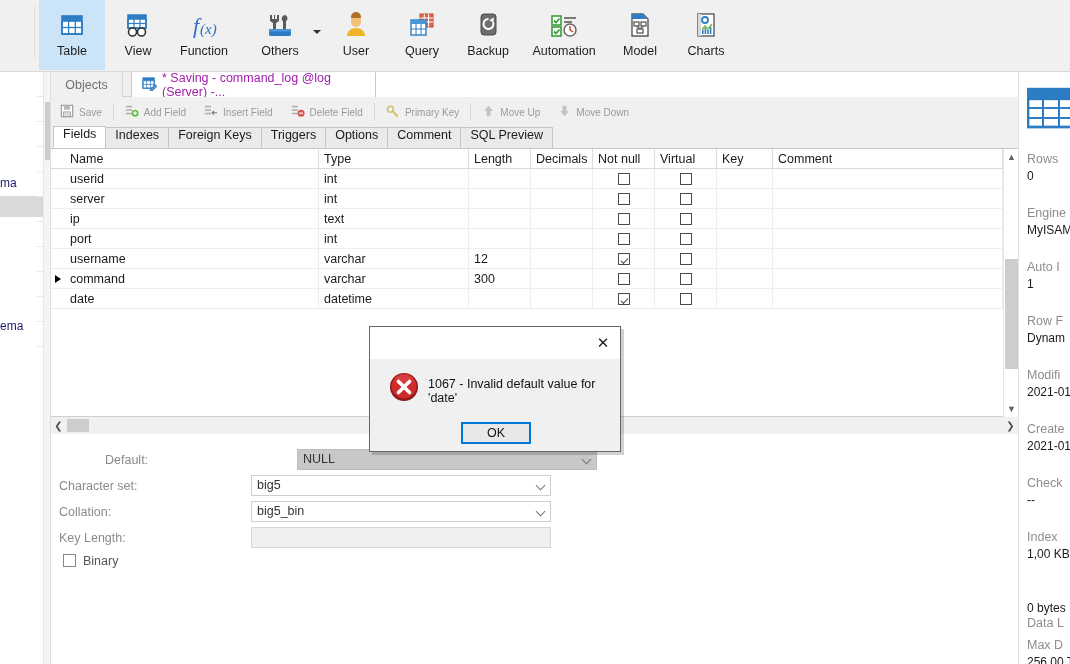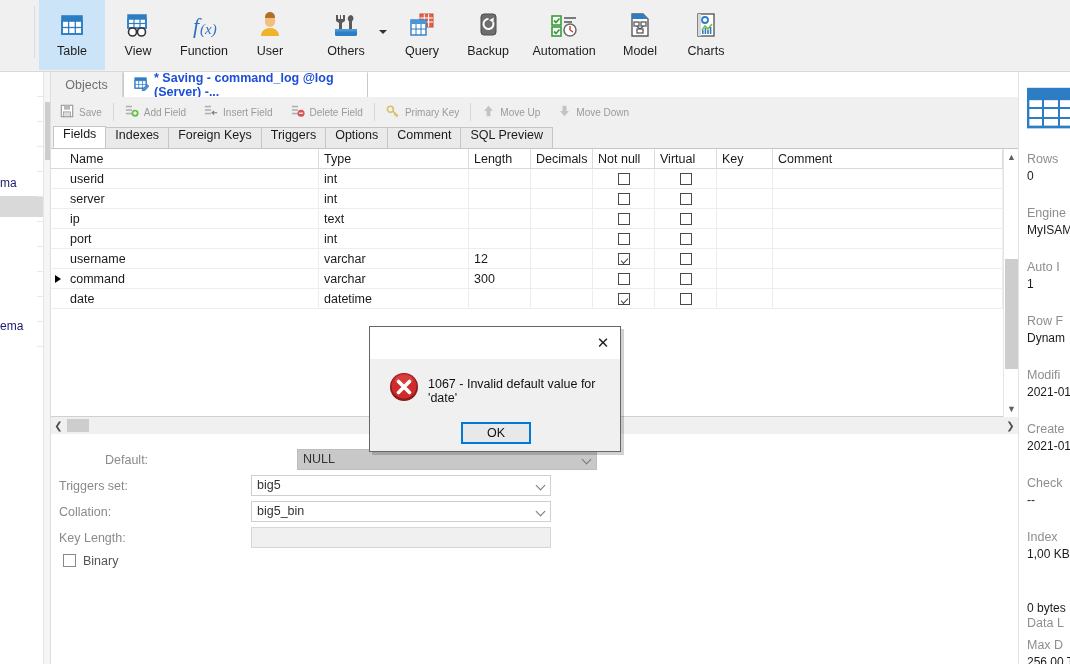--- a/index.html
+++ b/index.html
@@ -54,22 +54,22 @@
   #center { position: absolute; left: 51px; top: 72px; width: 967px; height: 592px; background:#fff; }
 
   
   #tabstrip { position:absolute; left:0; top:0; width:967px; height:25px; background:#f0f0f0; border-bottom:1px solid #d0d0d0;}
   .tabitem {
     position:absolute; top:0; height:25px; display:flex; align-items:center; gap:5px;
     padding: 0 10px; font-size:12.5px;
   }
   #tab-objects { left:0; width:72px; color:#707070; background:#f0f0f0; justify-content:center;
      border-right:1px solid #d6d6d6;}
-  #tab-saving { left:72px; width:245px; background:#ffffff; color:#1d4ed8;
-     border-left:1px solid #c8c8c8; border-right:1px solid #c8c8c8; border-top:1px solid #ffffff;font-weight:bold;}
+  #tab-saving { left:80px; width:245px; background:#ffffff; color:#a21caf;
+     border-left:1px solid #c8c8c8; border-right:1px solid #c8c8c8; border-top:1px solid #ffffff;}
   #tabstrip-rest { position:absolute; left:317px; top:0; right:0; height:25px; background:#ffffff; border-bottom:1px solid #ffffff;}
 
   
   #acttoolbar { position:absolute; left:0; top:25px; width:967px; height:30px; background:#f0f0f0;
       display:flex; align-items:center; }
   .act {
     display:flex; align-items:center; gap:5px; padding: 0 9px; height:30px; font-size:10px; color:#9a9a9a;
   }
   .act-sep { width:1px; height:18px; background:#d8d8d8; margin:0 2px; }
 
@@ -182,42 +182,42 @@
       <div class="rib-btn">
         <span class="rib-ico">
           <svg width="34" height="30" viewBox="0 0 34 30">
             <text x="6" y="23" font-family="Liberation Serif, serif" font-size="22" font-style="italic" fill="#2d6fc4">f</text>
             <text x="13" y="24" font-family="Liberation Serif, serif" font-size="15" font-style="italic" fill="#2d6fc4">(x)</text>
           </svg>
         </span>
         <span class="rib-lbl">Function</span>
       </div>
 
-      <div class="rib-btn">
-        <span class="rib-ico">
-          <svg width="26" height="28" viewBox="0 0 26 28">
-            <path d="M13 4 a5 5 0 0 1 5 5 v2 a5 5 0 0 1 -10 0 v-2 a5 5 0 0 1 5 -5z" fill="#f0c07a"></path>
-            <path d="M8 6 a5 5 0 0 1 10 0 v1 h-10z" fill="#b0702a"></path>
-            <path d="M4 25 c0-5 4-8 9-8 s9 3 9 8z" fill="#f0b429"></path>
-          </svg>
-        </span>
-        <span class="rib-lbl">User</span>
-      </div>
-
       <div class="rib-btn wide">
         <span class="rib-ico">
           <svg width="32" height="28" viewBox="0 0 32 28">
             <path d="M10 4 l0 4 -2 0 0-4 -2 0 0 6 3 2 0 7 3 0 0-7 3-2 0-6 -2 0 0 4 -2 0 0-4z" fill="#5a5a5a"></path>
             <path d="M21 4 a3.5 3.5 0 0 0 -2 6.2 l0 8.8 3 0 0-8.8 a3.5 3.5 0 0 0 -1-6.2z" fill="#5a5a5a"></path>
             <rect x="5" y="18" width="22" height="7" rx="1.5" fill="#2d7dc4"></rect>
             <rect x="5" y="18" width="22" height="2.5" fill="#4a97d8"></rect>
           </svg>
         </span>
         <span class="rib-caret"></span>
         <span class="rib-lbl">Others</span>
+      </div>
+
+      <div class="rib-btn">
+        <span class="rib-ico">
+          <svg width="26" height="28" viewBox="0 0 26 28">
+            <path d="M13 4 a5 5 0 0 1 5 5 v2 a5 5 0 0 1 -10 0 v-2 a5 5 0 0 1 5 -5z" fill="#f0c07a"></path>
+            <path d="M8 6 a5 5 0 0 1 10 0 v1 h-10z" fill="#b0702a"></path>
+            <path d="M4 25 c0-5 4-8 9-8 s9 3 9 8z" fill="#f0b429"></path>
+          </svg>
+        </span>
+        <span class="rib-lbl">User</span>
       </div>
 
       <div class="rib-btn">
         <span class="rib-ico">
           <svg width="30" height="28" viewBox="0 0 30 28">
             <rect x="13" y="3" width="13" height="13" fill="#e0644a" stroke="#c24a33" stroke-width="1"></rect>
             <line x1="13" y1="7" x2="26" y2="7" stroke="#fff" stroke-width="1"></line>
             <line x1="13" y1="11" x2="26" y2="11" stroke="#fff" stroke-width="1"></line>
             <line x1="17.3" y1="3" x2="17.3" y2="16" stroke="#fff" stroke-width="1"></line>
             <line x1="21.6" y1="3" x2="21.6" y2="16" stroke="#fff" stroke-width="1"></line>
@@ -672,21 +672,21 @@
 
     <div id="detail">
       <div class="frow" style="top:15px; width:560px;margin-left:46px;">
         <span class="flbl">Default:</span>
         <div class="fctl grey">
           <span>NULL</span>
           <span class="fcaret"></span>
         </div>
       </div>
       <div class="frow" style="top:41px; width:560px;">
-        <span class="flbl">Triggers set:</span>
+        <span class="flbl">Character set:</span>
         <div class="fctl">
           <span>big5</span>
           <span class="fcaret"></span>
         </div>
       </div>
       <div class="frow" style="top:67px; width:560px;">
         <span class="flbl">Collation:</span>
         <div class="fctl">
           <span>big5_bin</span>
           <span class="fcaret"></span>

